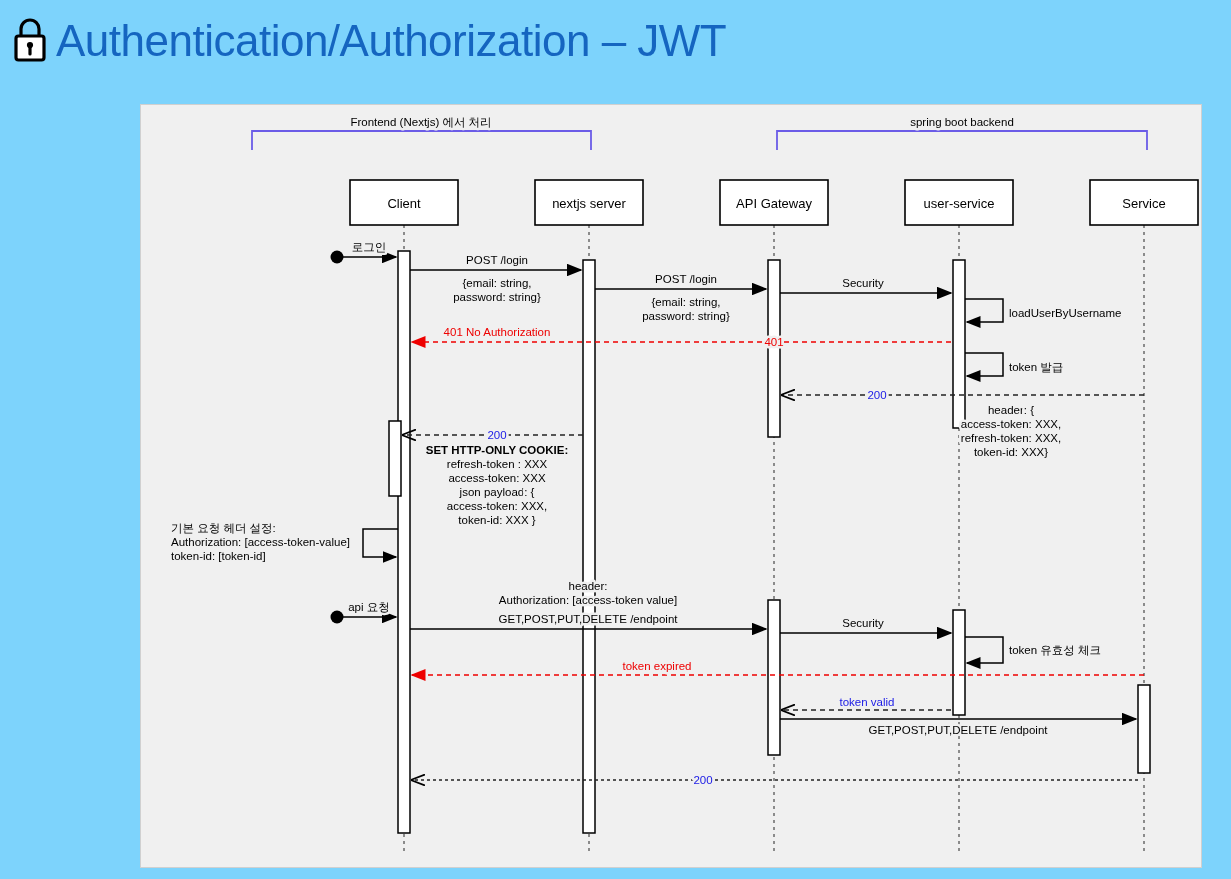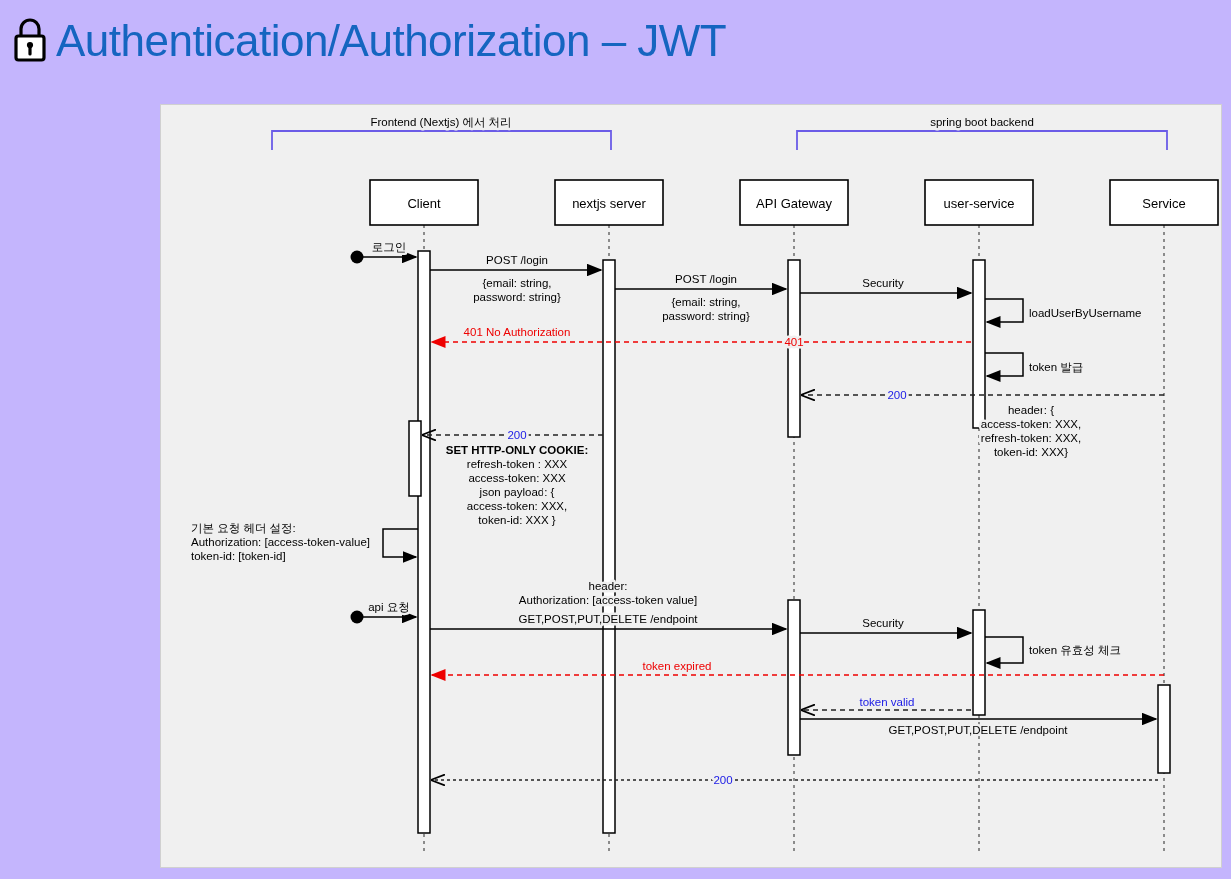--- a/index.html
+++ b/index.html
@@ -4,21 +4,21 @@
 <style>
   html, body {
     margin: 0; padding: 0;
     background: #ffffff;
     font-family: "Liberation Sans", sans-serif;
   }
   #page {
     position: relative;
     width: 1231px;
     height: 879px;
-    background: #c4b5fd;
+    background: #7dd3fc;
     overflow: hidden;
   }
   
   .title-row {
     position: absolute;
     left: 10px; top: 10px;
     display: flex;
     align-items: center;
     gap: 6px;
     height: 62px;
@@ -28,21 +28,21 @@
     font-size: 44px;
     font-weight: 400;
     color: #1565c0;
     letter-spacing: -0.5px;
     line-height: 1;
     white-space: nowrap;
   }
   
   .diagram-frame {
     position: absolute;
-    left: 160px; top: 104px;
+    left: 140px; top: 104px;
     width: 1060px; height: 762px;
     background: #f0f0f0;
     border: 1px solid #d0d0d0;
     text-align: right;
   }
   .diagram-svg { position: absolute; left: 0; top: 0; }
   
   svg text {
     font-family: "Liberation Sans", sans-serif;
     font-size: 11.5px;

